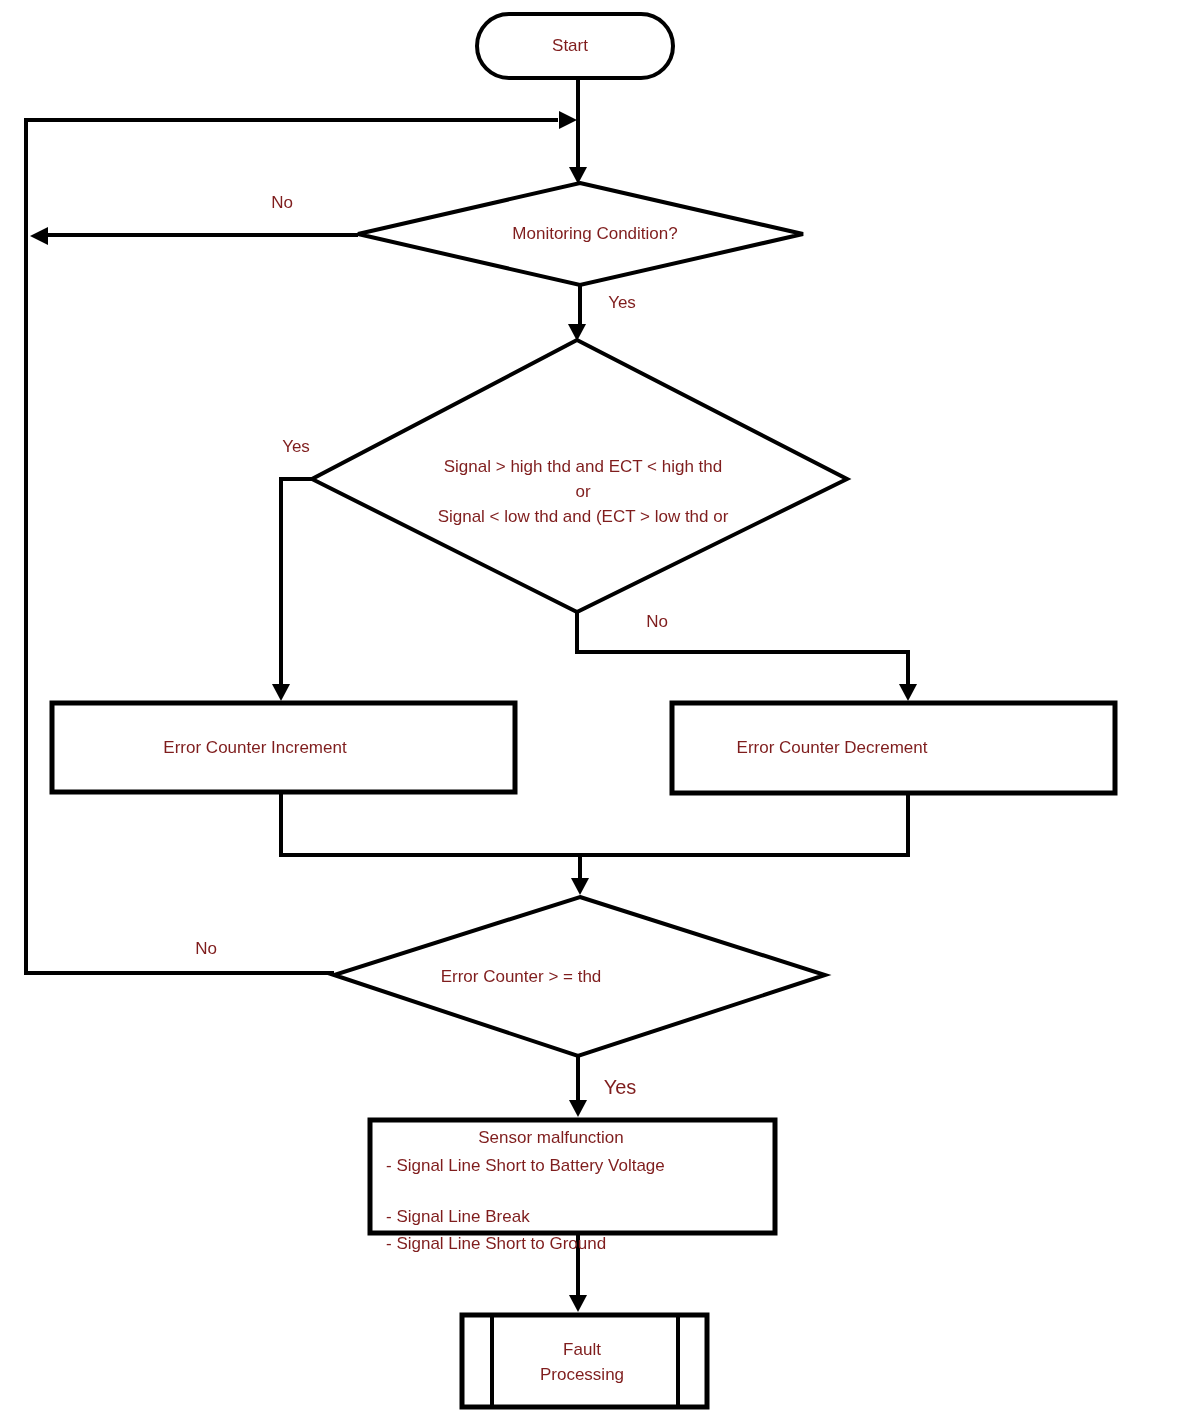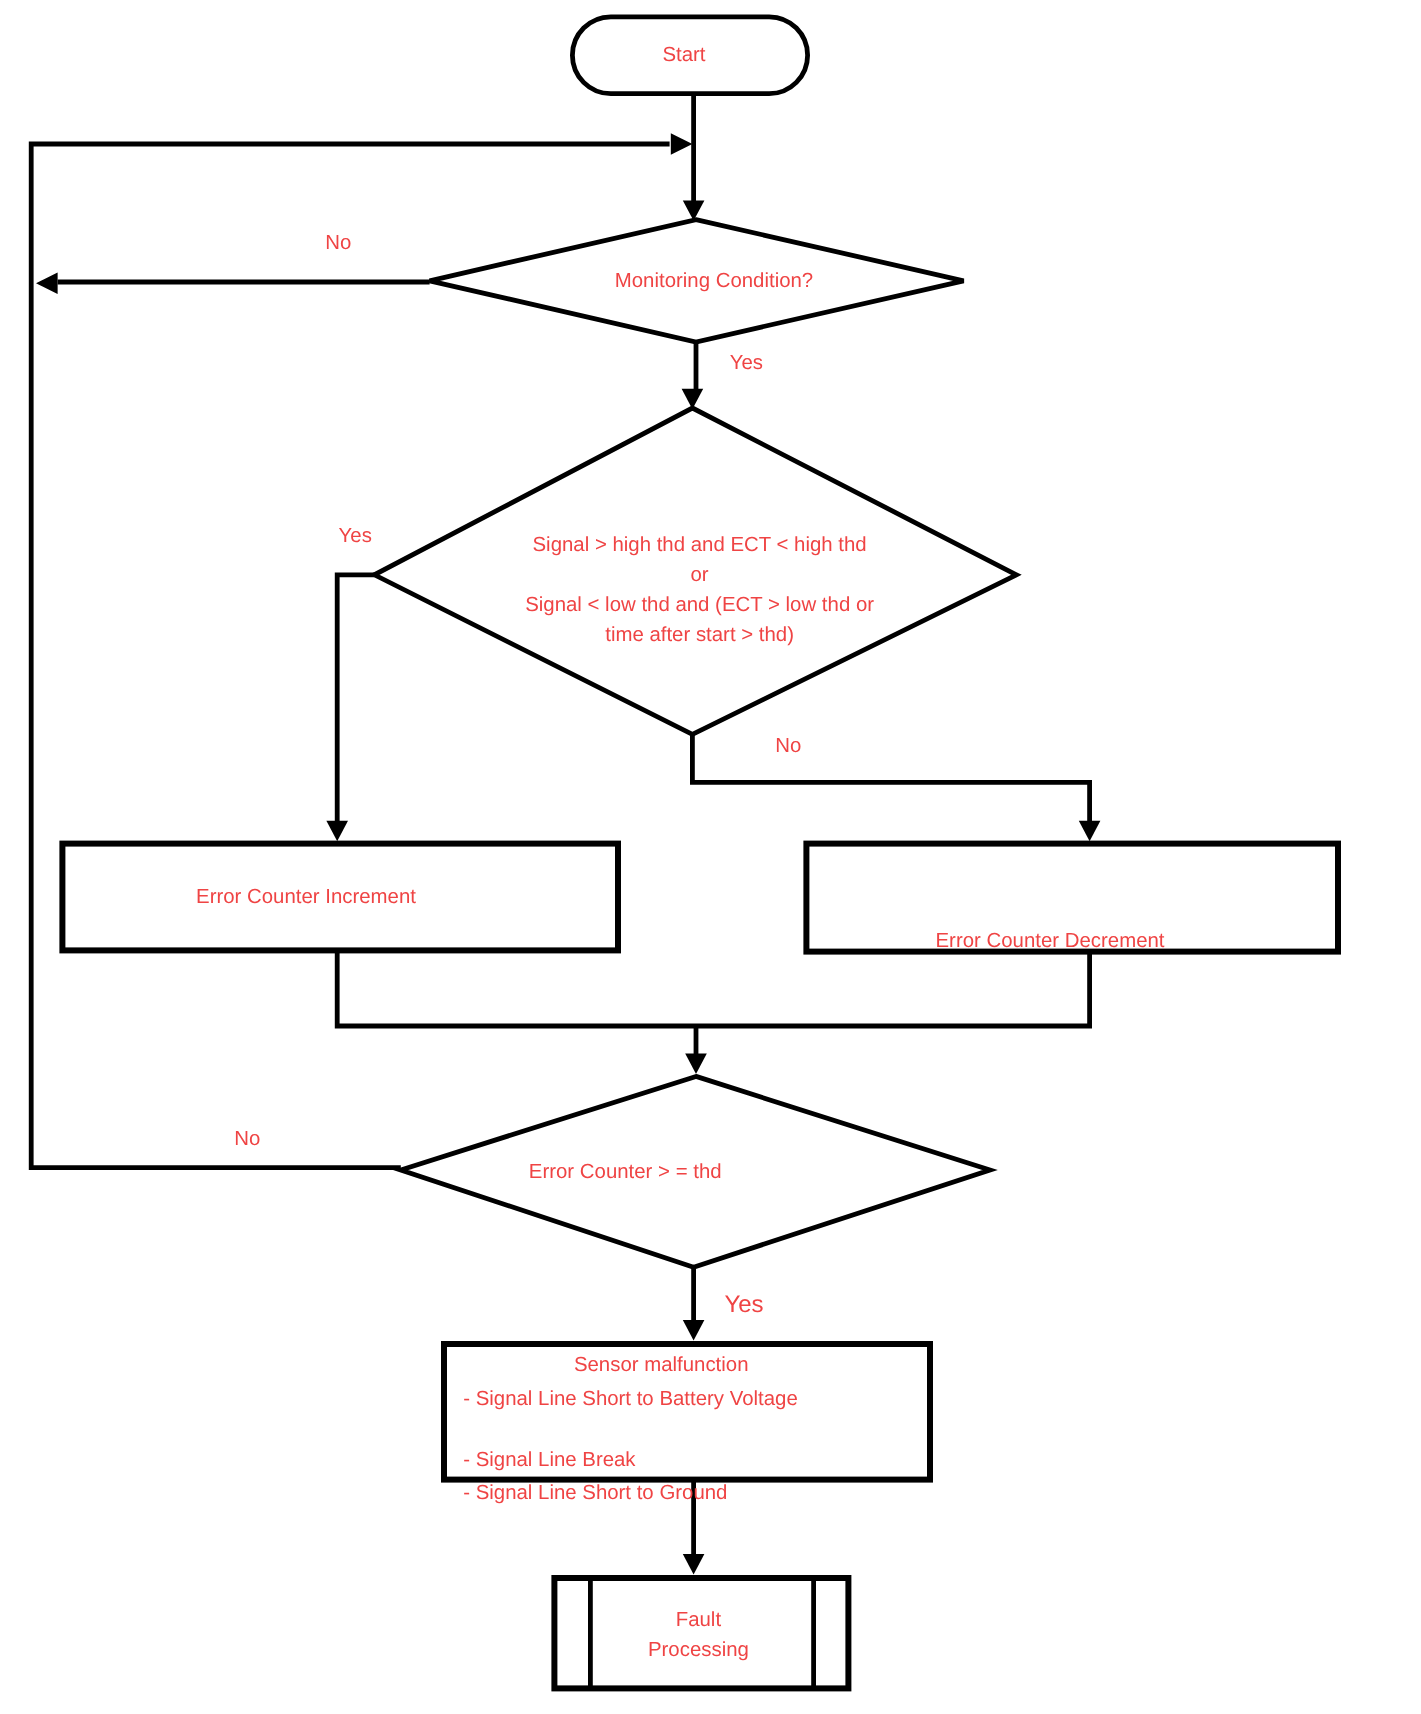--- a/index.html
+++ b/index.html
@@ -12,21 +12,21 @@
     color: #111111;
     overflow: hidden;
   }
   .stage svg { position: absolute; left: 0; top: 0; }
   .lbl {
     position: absolute;
     transform: translate(-50%, -50%);
     white-space: nowrap;
     font-size: 17px;
     line-height: 1.2;
-    color: #ef4444;
+    color: #7f1d1d;
   }
   .lbl.block { text-align: center; line-height: 25px; }
   .lbl.left { transform: translate(0, -50%); }
   .lbl.big { font-size: 20px; }
 </style>
 </head>
 <body>
 
 <div class="stage">
 
@@ -83,26 +83,25 @@
   </svg>
 
   <div class="lbl" style="left:570px; top:46px;">Start</div>
 
   <div class="lbl" style="left:565px; top:234px;margin-left:30px;">Monitoring Condition?</div>
 
   <div class="lbl block" style="left:583px; top:491px;">
     <div>Signal &gt; high thd and ECT &lt; high thd</div>
     <div>or</div>
     <div>Signal &lt; low thd and (ECT &gt; low thd or</div>
-    <div>time after start &gt; thd)</div>
   </div>
 
   <div class="lbl" style="left:255px; top:748px;text-align:center;">Error Counter Increment</div>
 
-  <div class="lbl" style="left:875px; top:748px;margin-top:36px;">Error Counter Decrement</div>
+  <div class="lbl" style="left:832px; top:748px;">Error Counter Decrement</div>
 
   <div class="lbl" style="left:521px; top:977px;">Error Counter &gt; = thd</div>
 
   <div class="lbl" style="left:551px; top:1138px;text-align:center;">Sensor malfunction</div>
   <div class="lbl left" style="left:386px; top:1166px;">- Signal Line Short to Battery Voltage</div>
   <div class="lbl left" style="left:386px; top:1244px;">- Signal Line Short to Ground</div>
   <div class="lbl left" style="left:386px; top:1217px;text-align:center;">- Signal Line Break</div>
 
   <div class="lbl block" style="left:582px; top:1362px;">
     <div>Fault</div>

